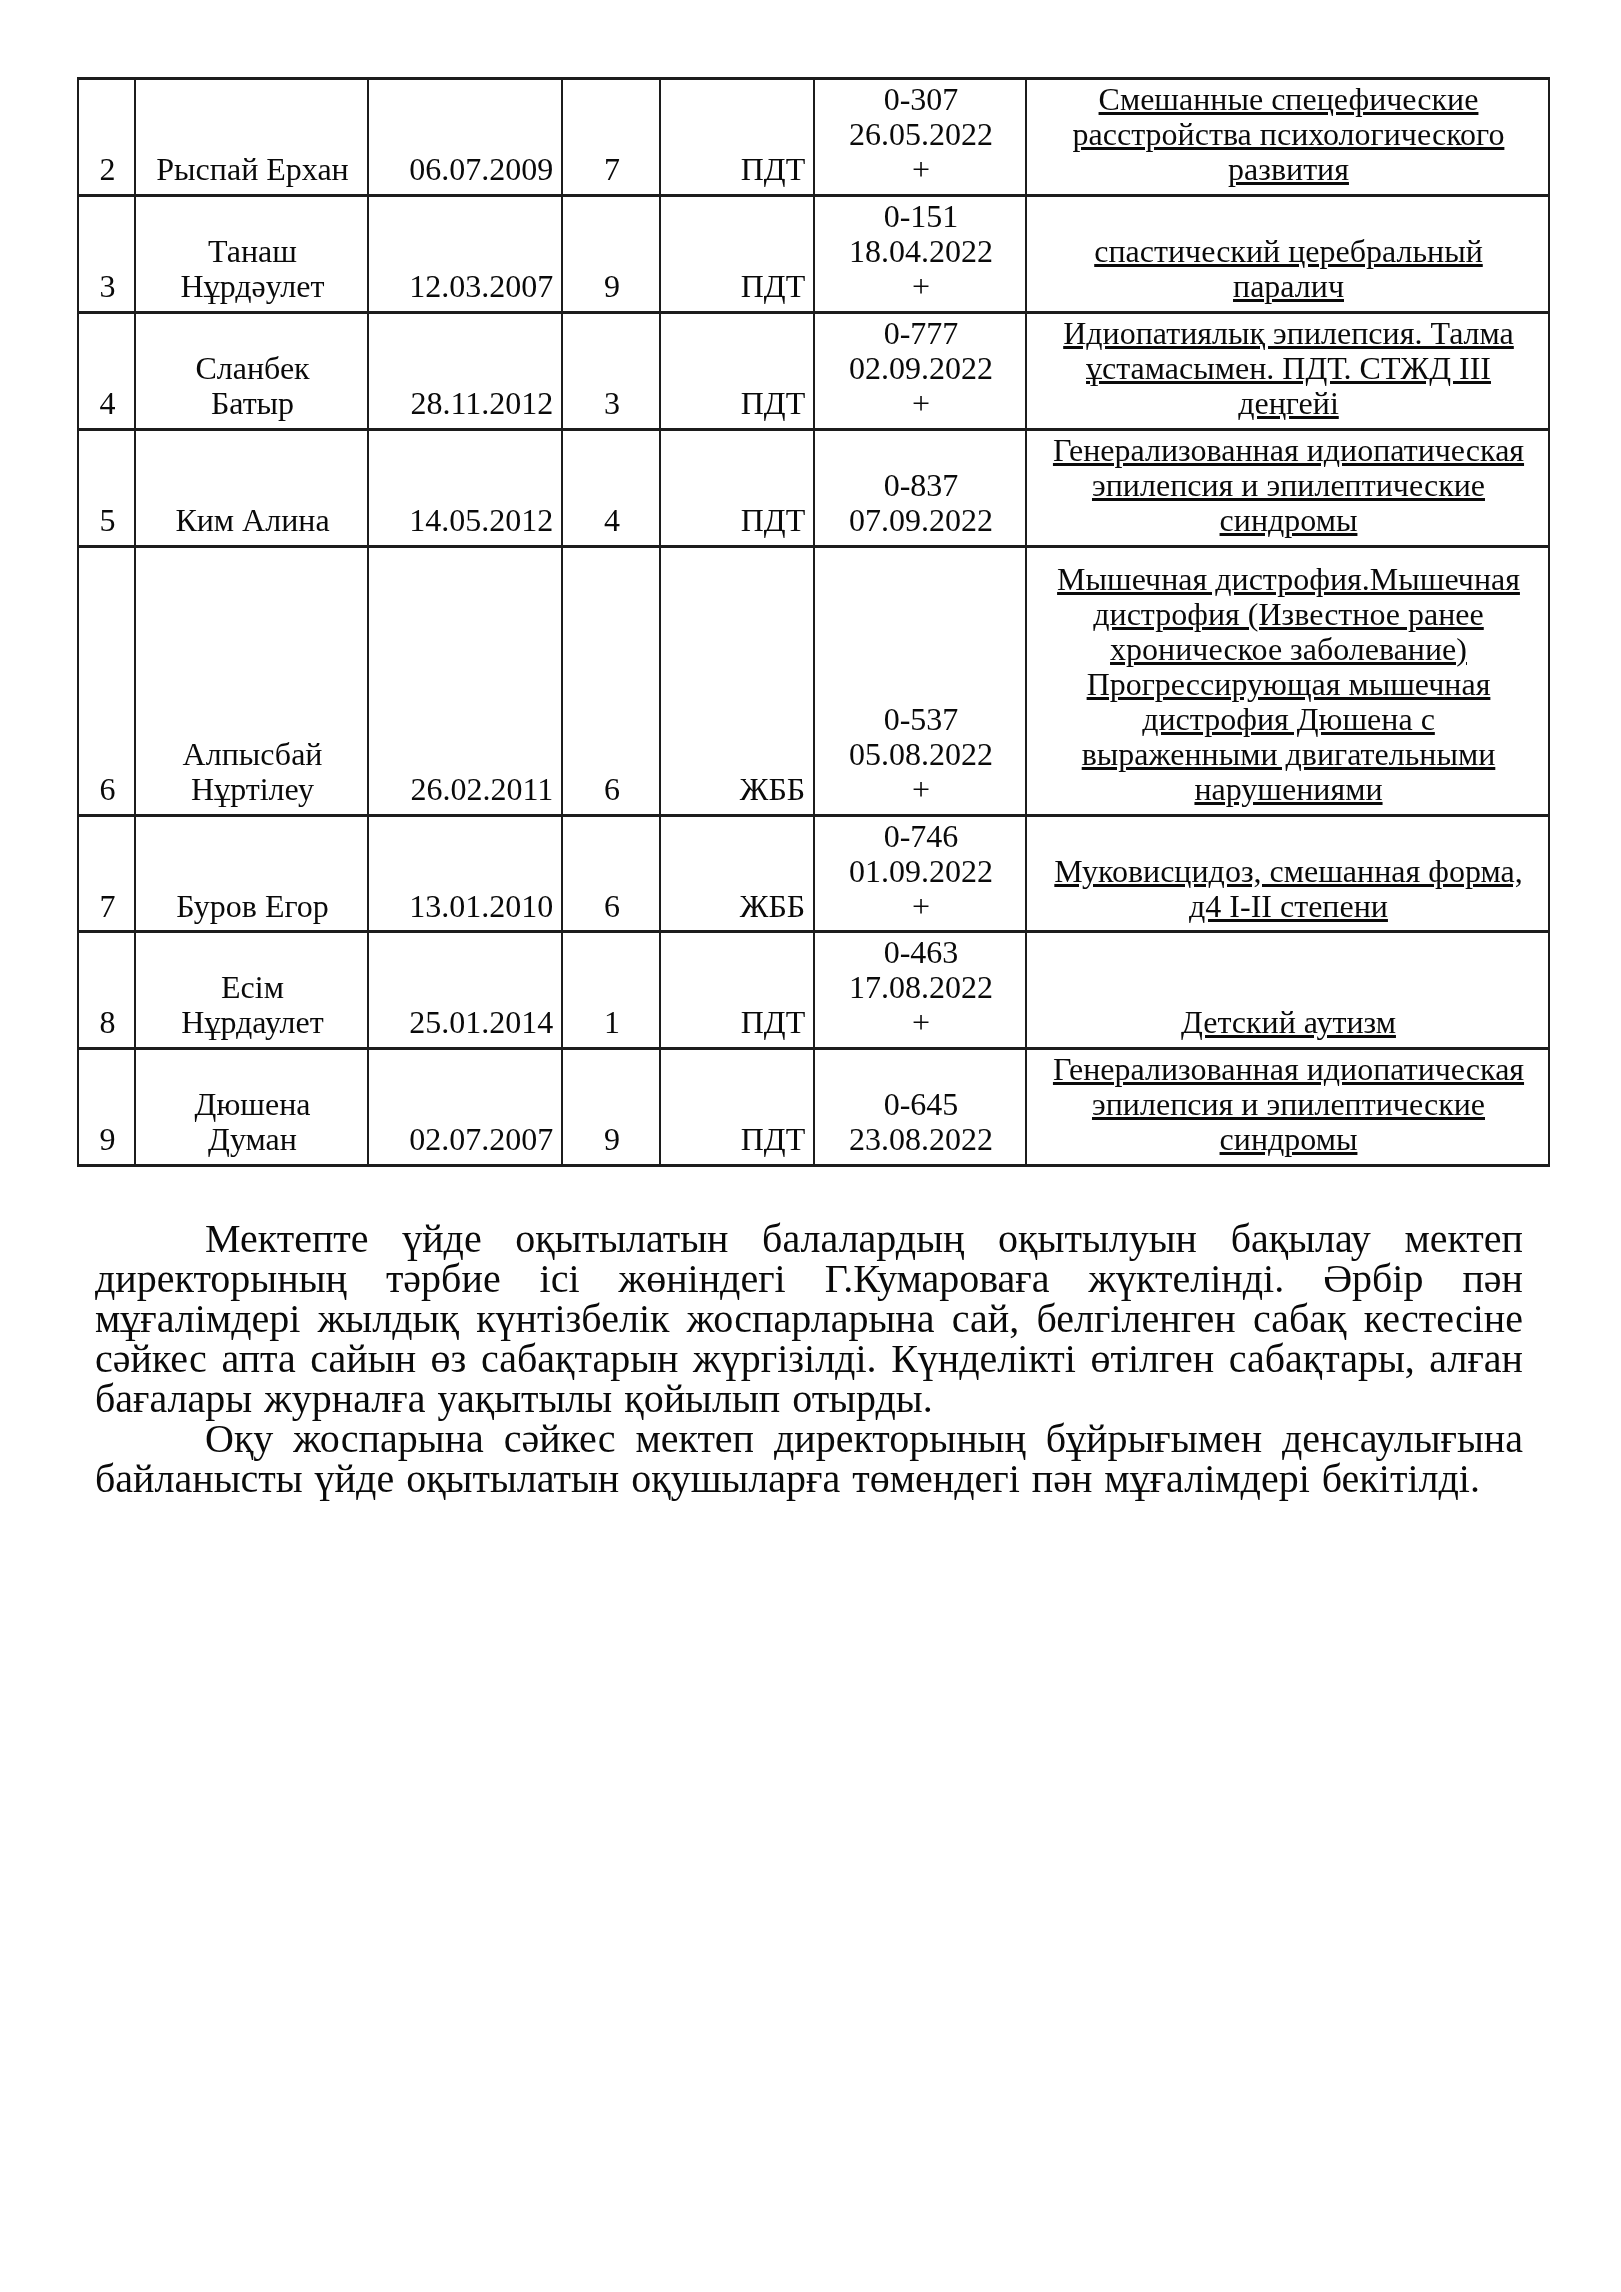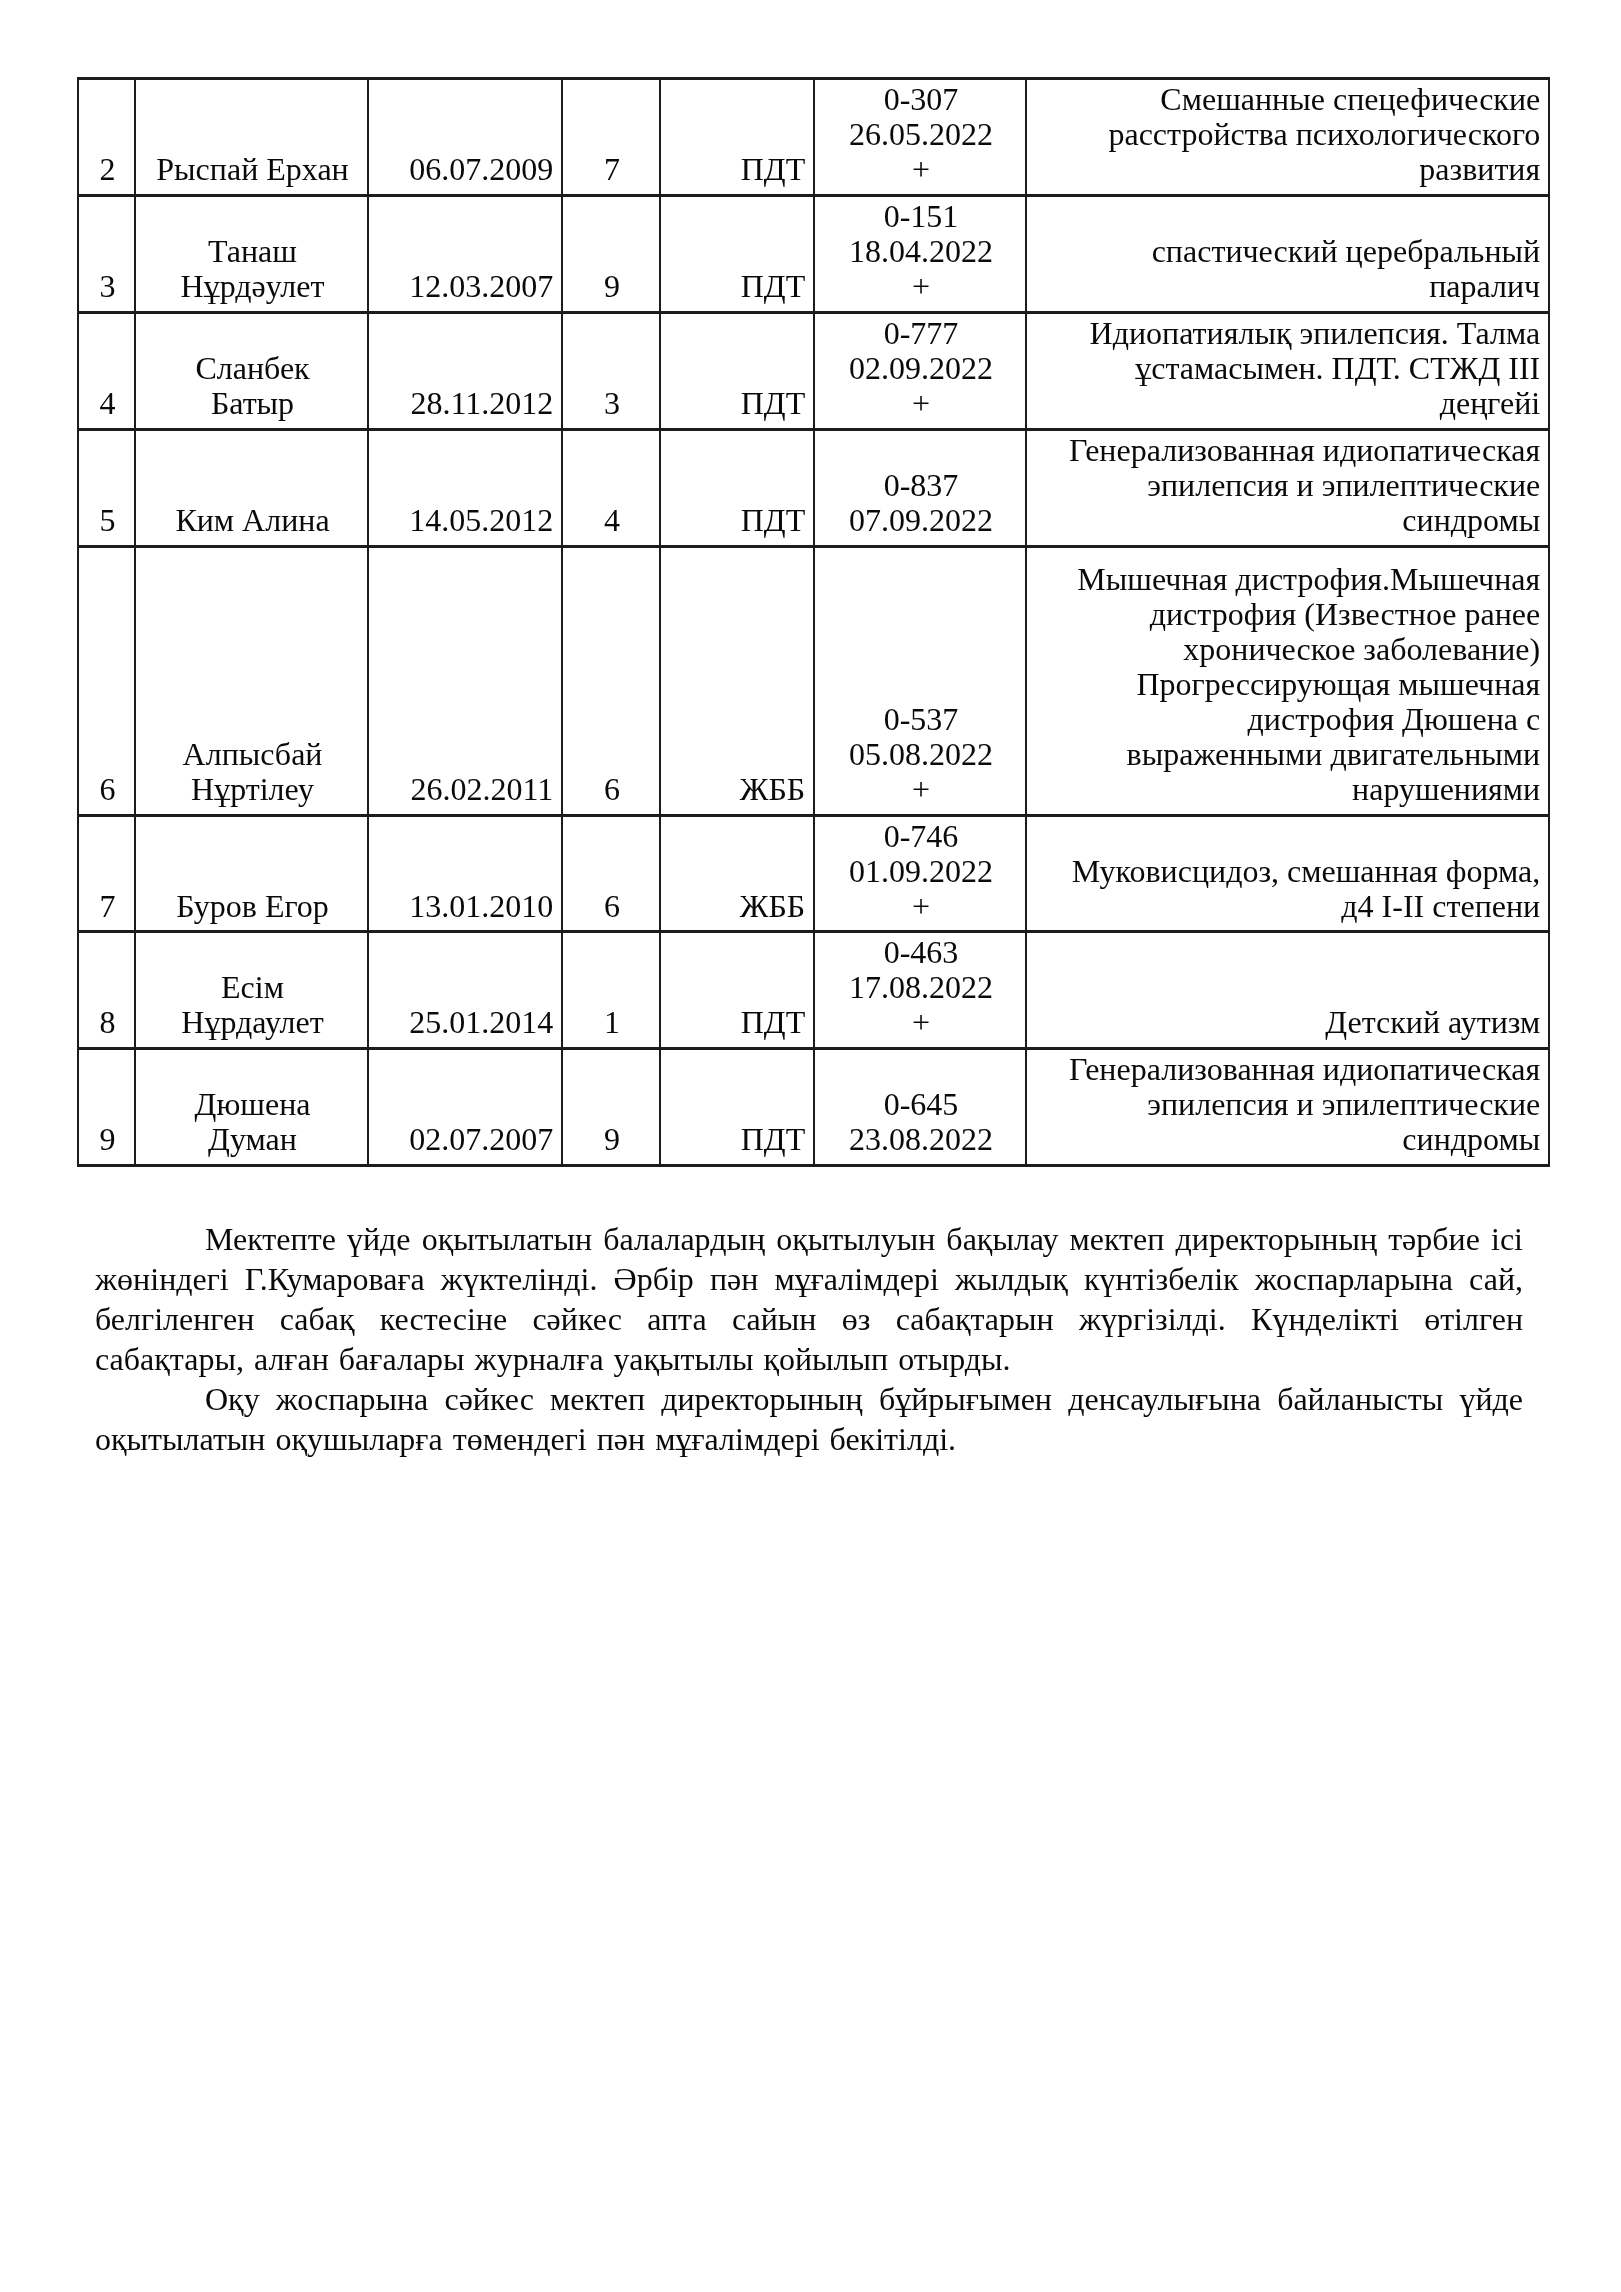--- a/index.html
+++ b/index.html
@@ -38,30 +38,30 @@
   tr.rh-e { height: 269px; }
   tr.rh-f { height: 111px; }
   tr.rh-g { height: 115px; }
   tr.rh-h { height: 114px; }
   td.c-num   { vertical-align: top; text-align: center; padding-top: 5.9px; }
   td.c-name  { text-align: center; white-space: pre-line; }
   td.c-dob   { text-align: right; }
   td.c-grade { text-align: center; }
   td.c-type  { text-align: right; padding-left: 15.7px; }
   td.c-doc   { text-align: center; white-space: pre-line; padding-left: 11.8px; }
-  td.c-diag  { text-align: right; white-space: pre-line; padding-left: 7.8px; padding-right: 3.9px; }
+  td.c-diag  { text-align: center; white-space: pre-line; padding-left: 7.8px; padding-right: 3.9px; text-decoration: underline; }
   .text-block {
     position: absolute;
     left: 95px;
     top: 1219px;
     width: 1428px;
   }
   .text-block p {
     margin: 0;
-    font-size: 32px;
+    font-size: 40px;
     line-height: 40px;
     text-align: justify;
     text-indent: 110px;
     word-spacing: 2px;
   }
 </style>
 </head>
 <body>
 
 <div class="page">

